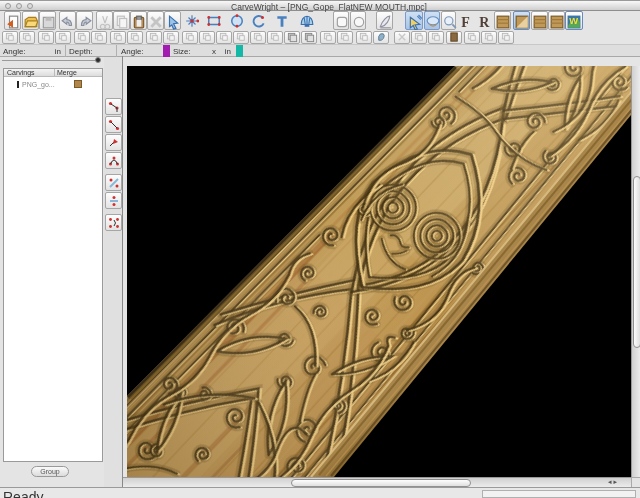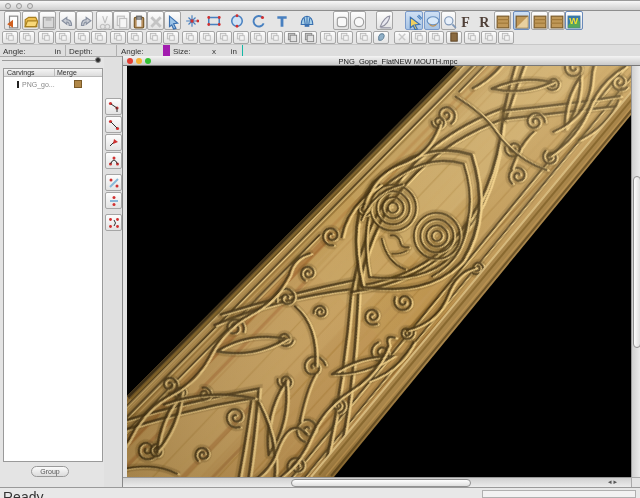--- a/index.html
+++ b/index.html
@@ -1,20 +1,21 @@
 <!DOCTYPE html>
 <html><head><meta charset="utf-8"><style>
 * { margin:0; padding:0; box-sizing:border-box; }
 body { width:640px; height:498px; font-family:"Liberation Sans",sans-serif; background:#e5e5e5; position:relative; overflow:hidden; }
 .tl { position:absolute; border-radius:50%; }
 </style></head><body>
 <div style="position:absolute;left:0;top:0;width:640px;height:11px;background:linear-gradient(#f8f8f8,#cfcfcf);border-top:1px solid #9a9a9a;border-bottom:1px solid #8e8e8e">
   <div class="tl" style="left:5px;top:2px;width:6px;height:6px;border:1px solid #999;background:#ddd"></div>
   <div class="tl" style="left:16px;top:2px;width:6px;height:6px;border:1px solid #999;background:#ddd"></div>
   <div class="tl" style="left:27px;top:2px;width:6px;height:6px;border:1px solid #999;background:#ddd"></div>
+  <div style="position:absolute;left:18px;right:0;top:1px;text-align:center;font-size:8.5px;color:#444">CarveWright – [PNG_Gope_FlatNEW MOUTH.mpc]</div>
 </div>
 <div style="position:absolute;left:4px;top:11px;width:17px;height:19px;border:1px solid #a6a6a6;border-radius:2px;background:linear-gradient(#fdfdfd,#e3e3e3);box-sizing:border-box;">
     <svg width="14" height="16" viewBox="0 0 12 12" style="position:absolute;left:1px;top:2px">
       <rect x="3" y="1" width="7" height="10" fill="#fff" stroke="#888"></rect>
       <path d="M1,8 L6,4 L6,11 Z" fill="#d06020"></path>
     </svg>
   </div>
 <div style="position:absolute;left:22px;top:11px;width:17px;height:19px;border:1px solid #a6a6a6;border-radius:2px;background:linear-gradient(#fdfdfd,#e3e3e3);box-sizing:border-box;">
     <svg width="14" height="16" viewBox="0 0 12 12" style="position:absolute;left:1px;top:2px">
       <path d="M1,4 L4,2 L10,2 L11,4 L11,10 L1,10 Z" fill="#f0c050" stroke="#a88020"></path>
@@ -359,21 +360,21 @@
   <div style="position:absolute;left:0;top:0;width:66px;height:12px;border-right:1px solid #b0b0b0">
       <span style="position:absolute;left:3px;top:2px">Angle:</span>
       <span style="position:absolute;right:4px;top:2px">in</span>
     </div>
   <div style="position:absolute;left:67px;top:0;width:50px;height:12px;border-right:1px solid #b0b0b0">
       <span style="position:absolute;left:2px;top:2px">Depth:</span>
     </div>
   <div style="position:absolute;left:118px;top:0;width:52px;height:12px;border-right:7px solid #a21caf">
       <span style="position:absolute;left:3px;top:2px">Angle:</span>
     </div>
-  <div style="position:absolute;left:171px;top:0;width:72px;height:12px;border-right:1px solid #14b8a6">
+  <div style="position:absolute;left:171px;top:0;width:72px;height:12px;border-right:7px solid #14b8a6">
       <span style="position:absolute;left:2px;top:2px">Size:</span>
       <span style="position:absolute;left:41px;top:2px">x</span>
       <span style="position:absolute;right:5px;top:2px">in</span>
     </div>
 </div>
 <div style="position:absolute;left:0;top:57px;width:104px;height:430px;background:#e4e4e4">
   <div style="position:absolute;left:2px;top:3px;width:94px;height:1px;background:#9a9a9a"></div>
   <div style="position:absolute;left:95px;top:0px;width:6px;height:6px;border-radius:50%;background:#2a2a2a;border:1px solid #888"></div>
   <div style="position:absolute;left:3px;top:11px;width:100px;height:394px;background:#ffffff;border:1px solid #9a9a9a">
     <div style="position:absolute;left:0;top:0;width:98px;height:8px;background:linear-gradient(#f4f4f4,#dcdcdc);border-bottom:1px solid #bbb;font-size:7px;color:#333">
@@ -433,26 +434,20 @@
 <div style="position:absolute;left:105px;top:214px;width:17px;height:17px;border:1px solid #a6a6a6;border-radius:2px;background:linear-gradient(#fdfdfd,#e3e3e3);box-sizing:border-box;">
     <svg width="12" height="12" viewBox="0 0 12 12" style="position:absolute;left:2px;top:2px">
       <circle cx="2.5" cy="2.5" r="1.4" fill="#d03030"></circle>
       <circle cx="9.5" cy="2.5" r="1.4" fill="#d03030"></circle>
       <circle cx="2.5" cy="9.5" r="1.4" fill="#d03030"></circle>
       <circle cx="9.5" cy="9.5" r="1.4" fill="#d03030"></circle>
       <path d="M6,3 Q9,6 6,9" stroke="#303030" fill="none"></path>
     </svg>
   </div>
 <div style="position:absolute;left:122px;top:56px;width:518px;height:432px;border-left:1px solid #888">
-  <div style="position:absolute;left:0;top:0;width:518px;height:10px;background:linear-gradient(#f4f4f4,#c9c9c9);border-bottom:1px solid #787878">
-    <div class="tl" style="left:4px;top:2px;width:6px;height:6px;background:#e33e32"></div>
-    <div class="tl" style="left:13px;top:2px;width:6px;height:6px;background:#f6b233"></div>
-    <div class="tl" style="left:22px;top:2px;width:6px;height:6px;background:#34c234"></div>
-    <div style="position:absolute;left:150px;width:250px;top:1px;text-align:center;font-size:7.5px;color:#222">PNG_Gope_FlatNEW MOUTH.mpc</div>
-  </div>
   <div style="position:absolute;left:4px;top:10px;width:504px;height:411px;background:#000;overflow:hidden"><svg width="507" height="411" viewBox="0 0 507 411">
 <defs>
 <linearGradient id="wood" x1="328" y1="0" x2="510" y2="182" gradientUnits="userSpaceOnUse">
   <stop offset="0" stop-color="#bf9b57"></stop>
             <stop offset="0.35" stop-color="#c49f5b"></stop>
   <stop offset="0.7" stop-color="#b98f4a"></stop>
             <stop offset="1" stop-color="#a8813e"></stop>
 </linearGradient>
 <linearGradient id="lum" x1="505" y1="25" x2="0" y2="411" gradientUnits="userSpaceOnUse">
   <stop offset="0" stop-color="#ffe8b8" stop-opacity="0.24"></stop>

